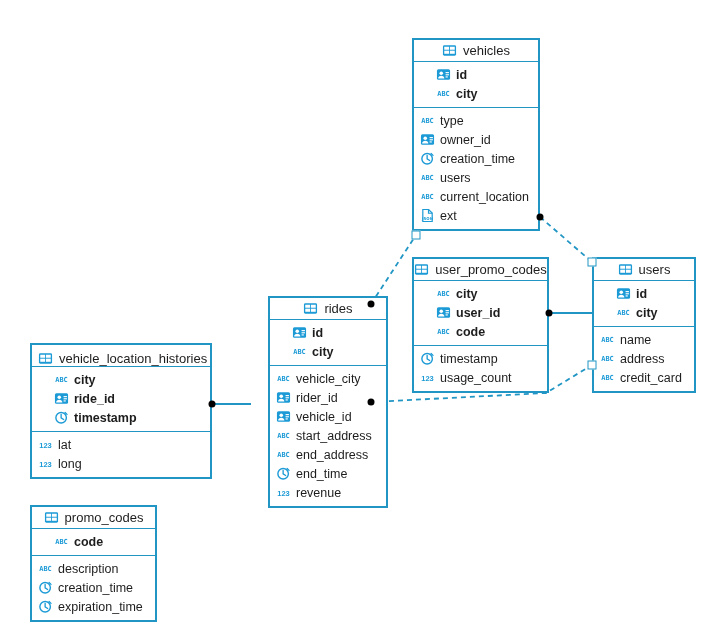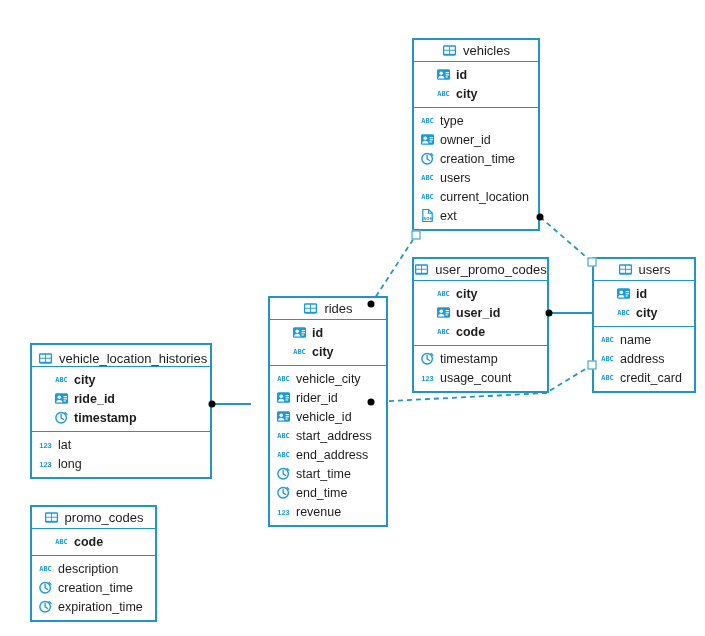--- a/index.html
+++ b/index.html
@@ -433,30 +433,20 @@
             <span>end_address</span>
           </div>
           <div class="field-row">
             <span class="icon">
               <svg width="15" height="15" viewBox="0 0 16 16">
                 <circle cx="7.6" cy="8.2" r="5.6" fill="none" stroke="#1b9ad6" stroke-width="1.5"></circle>
                 <path d="M7.6 4.6v3.8l2.7 1.7" fill="none" stroke="#1b9ad6" stroke-width="1.4" stroke-linecap="round"></path>
                 <path d="M11.8 2.6l2.1 2.1" stroke="#1b9ad6" stroke-width="1.4" stroke-linecap="round"></path>
               </svg>
             </span>
-            <span>start_time</span>
-          </div>
-          <div class="field-row">
-            <span class="icon">
-              <svg width="15" height="15" viewBox="0 0 16 16">
-                <circle cx="7.6" cy="8.2" r="5.6" fill="none" stroke="#1b9ad6" stroke-width="1.5"></circle>
-                <path d="M7.6 4.6v3.8l2.7 1.7" fill="none" stroke="#1b9ad6" stroke-width="1.4" stroke-linecap="round"></path>
-                <path d="M11.8 2.6l2.1 2.1" stroke="#1b9ad6" stroke-width="1.4" stroke-linecap="round"></path>
-              </svg>
-            </span>
             <span>end_time</span>
           </div>
           <div class="field-row">
             <span class="icon">
               <svg width="15" height="15" viewBox="0 0 16 16">
                 <text x="8" y="11.2" font-family="Liberation Sans, sans-serif" font-size="8" font-weight="bold" fill="#1b9ad6" text-anchor="middle">123</text>
               </svg>
             </span>
             <span>revenue</span>
           </div>

